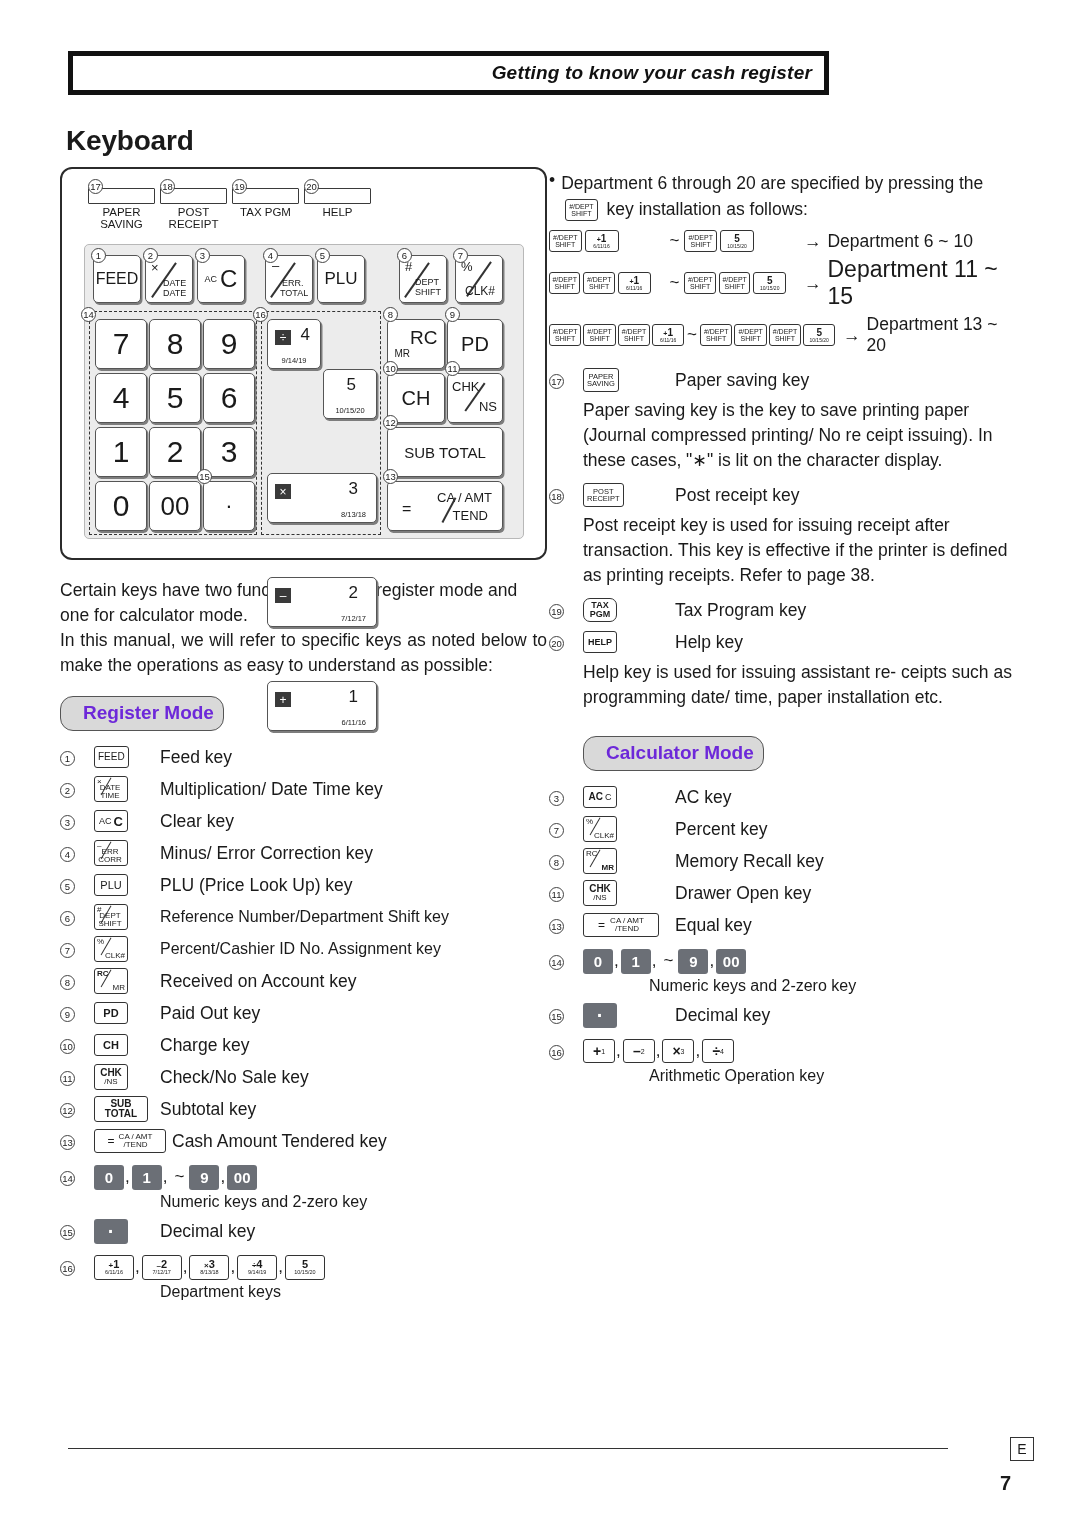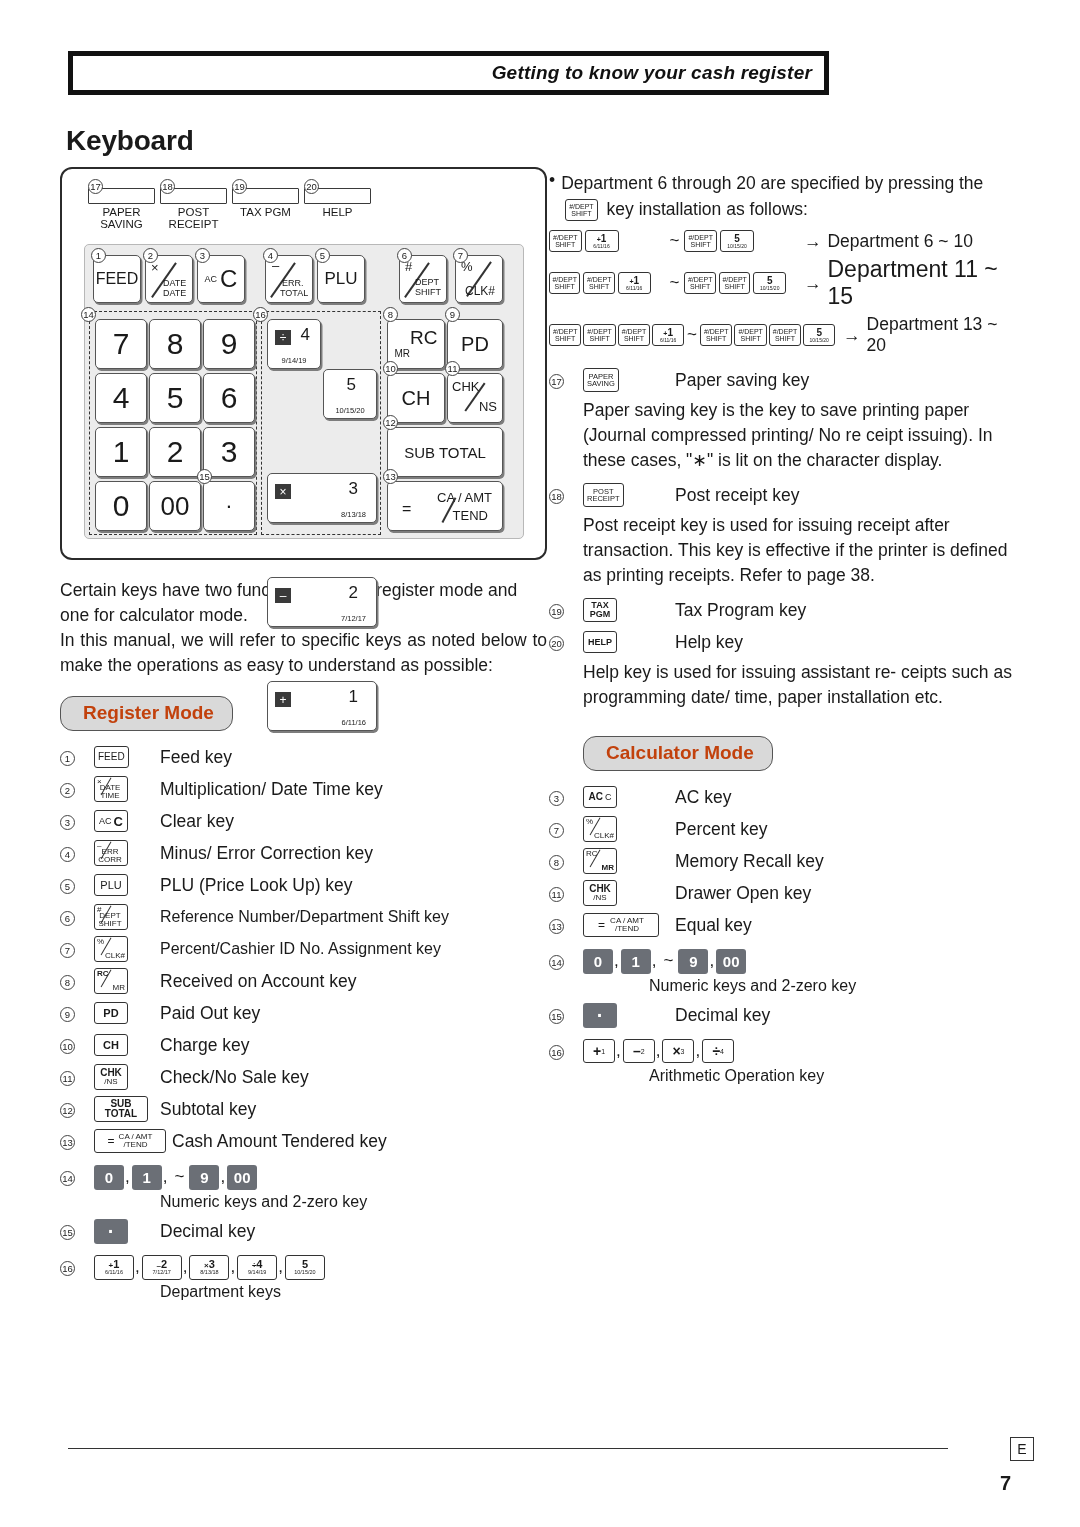--- a/index.html
+++ b/index.html
@@ -89,23 +89,23 @@
   .slash-key .sl{
     position:absolute; width:1.6px; height:42px; background:#333;
     transform:rotate(35deg);
   }
 
   
   .para{ font-size:17.5px; line-height:25px; text-align:justify; }
   .para.nj{ text-align:left; }
 
   .modebadge{
-    display:inline-block; padding:5px 18px 6px 22px;
+    display:inline-block; padding:5px 9px 6px 22px;
     background:#d9d9d9; border:1.5px solid #555; border-radius:13px;
-    font-size:19px; font-weight:bold; color:#c2410c;
+    font-size:19px; font-weight:bold; color:#6d28d9;
   }
 
   
   .klist{ margin-top:10px; }
   .krow{ display:flex; align-items:center; min-height:32px; }
   .krow .idx{ width:34px; flex:0 0 34px; }
   .krow .kcell{ width:66px; flex:0 0 66px; display:flex; align-items:center; }
   .krow .ktext{ font-size:17.5px; }
   .krow.small .ktext{ font-size:16px; }
 
@@ -715,21 +715,21 @@
       <span class="l2" style="font-size:7.5px;">RECEIPT</span>
     </span>
       </span>
     <span class="ktext">Post receipt key</span>
   </div>
   <div class="para nj" style="padding-left:34px; margin-top:2px;">Post receipt key is used for issuing receipt after transaction. This key is effective if the printer is defined as printing receipts. Refer to page 38.</div>
 
   <div class="krow" style="margin-top:6px;">
     <span class="idx"><span class="cnum">19</span></span>
     <span class="kcell" style="flex:0 0 92px; width:92px;">
-        <span class="mk s2" style="min-width:34px; height:24px;">
+        <span class="mk s2" style="min-width:34px; height:24px;border-radius:7px;">
       <span class="l1" style="font-size:9px; font-weight:bold;">TAX</span>
       <span class="l2" style="font-size:9px; font-weight:bold;">PGM</span>
     </span>
       </span>
     <span class="ktext">Tax Program key</span>
   </div>
 
   <div class="krow">
     <span class="idx"><span class="cnum">20</span></span>
     <span class="kcell" style="flex:0 0 92px; width:92px;">

